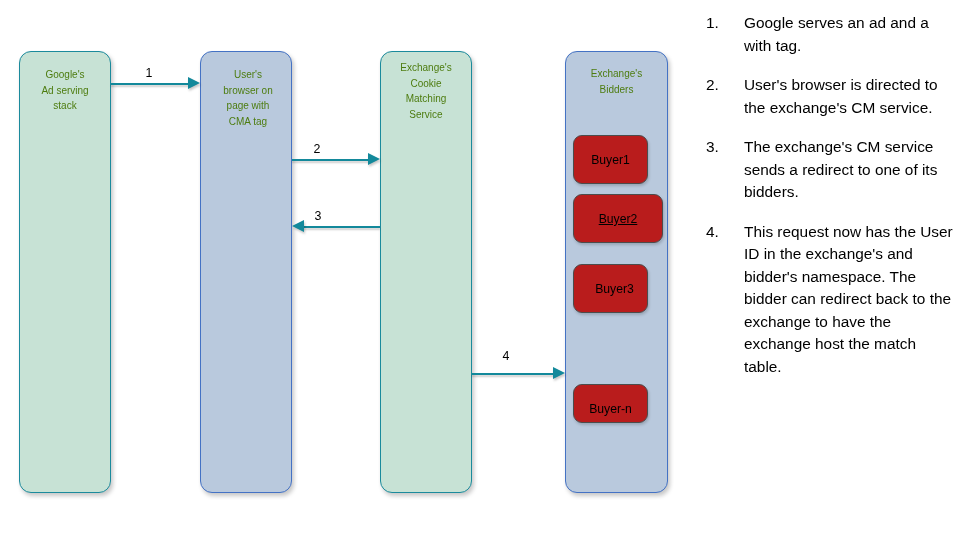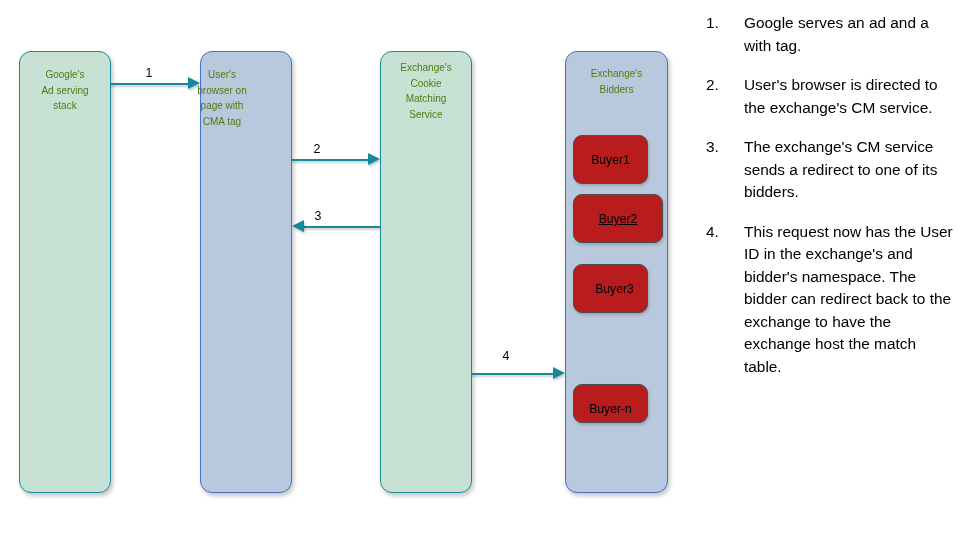--- a/index.html
+++ b/index.html
@@ -122,21 +122,21 @@
 <div id="canvas">
 
   <div class="lane green" style="left:19px; top:51px; width:92px; height:442px;">
   </div>
   <div class="lane-label" style="left:19px; top:67px; width:92px;">Google's
 Ad serving
 stack</div>
 
   <div class="lane blue" style="left:200px; top:51px; width:92px; height:442px;">
   </div>
-  <div class="lane-label" style="left:188px; top:67px; width:68px;">User's
+  <div class="lane-label" style="left:214px; top:67px; width:68px;">User's
 browser on
 page with
 CMA tag</div>
 
   <div class="lane green" style="left:380px; top:51px; width:92px; height:442px;">
   </div>
   <div class="lane-label" style="left:380px; top:60px; width:92px;">Exchange's
 Cookie
 Matching
 Service</div>

